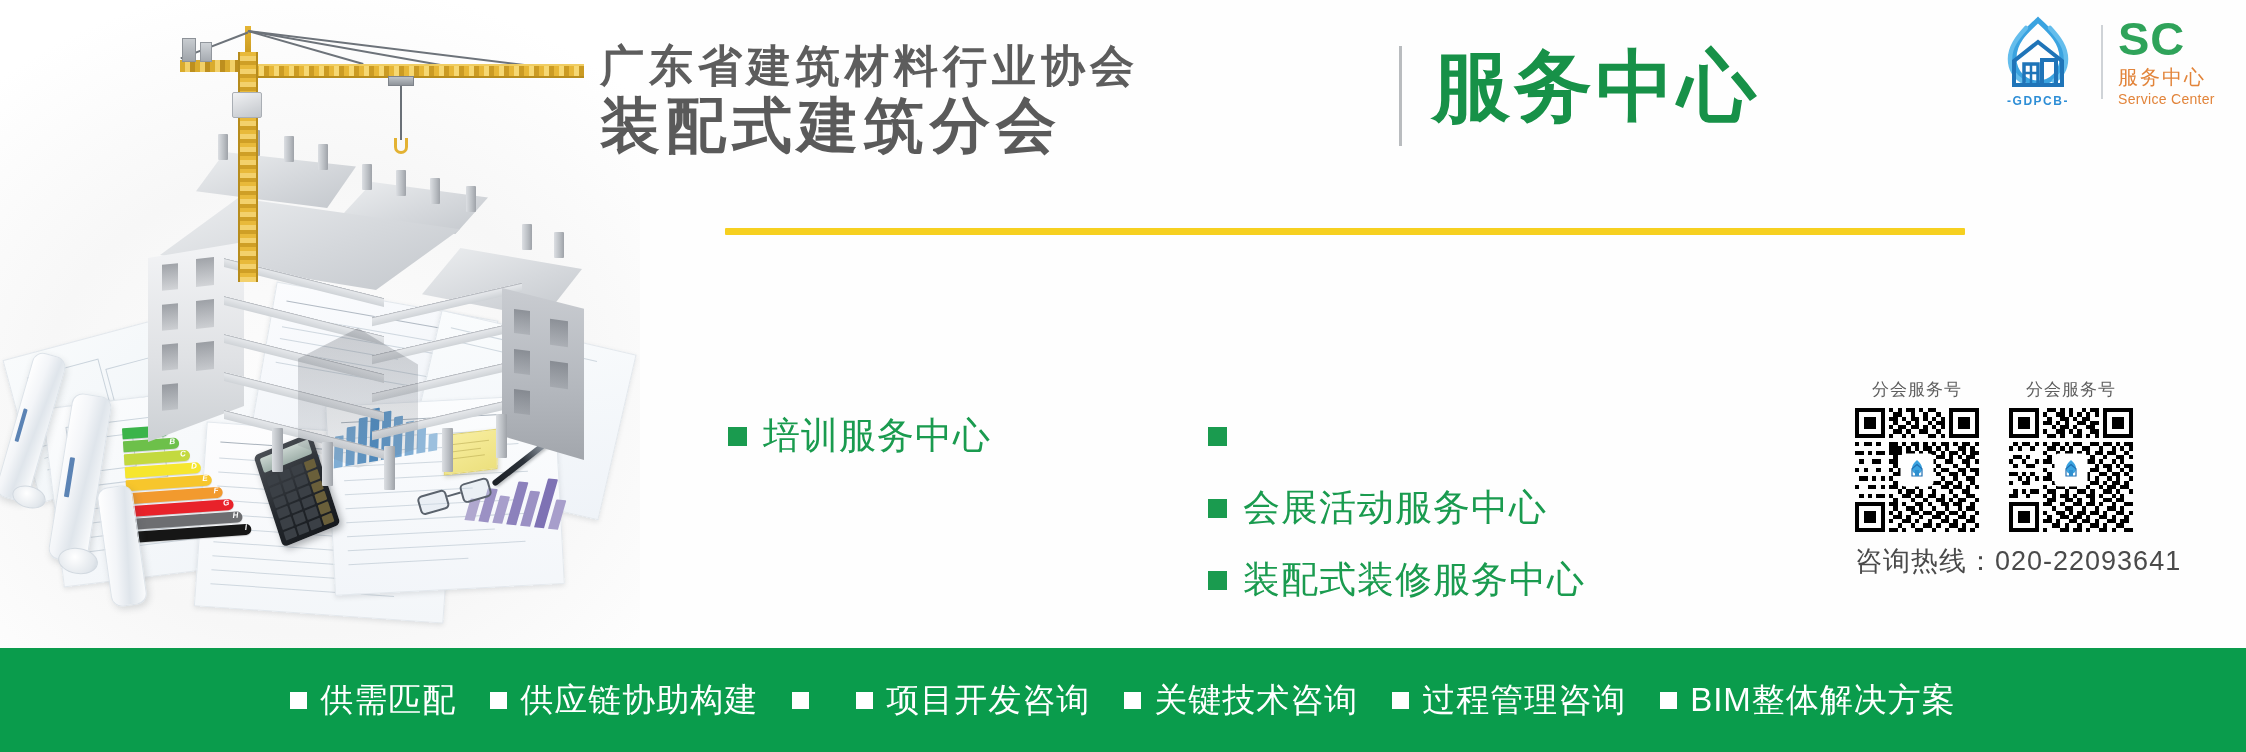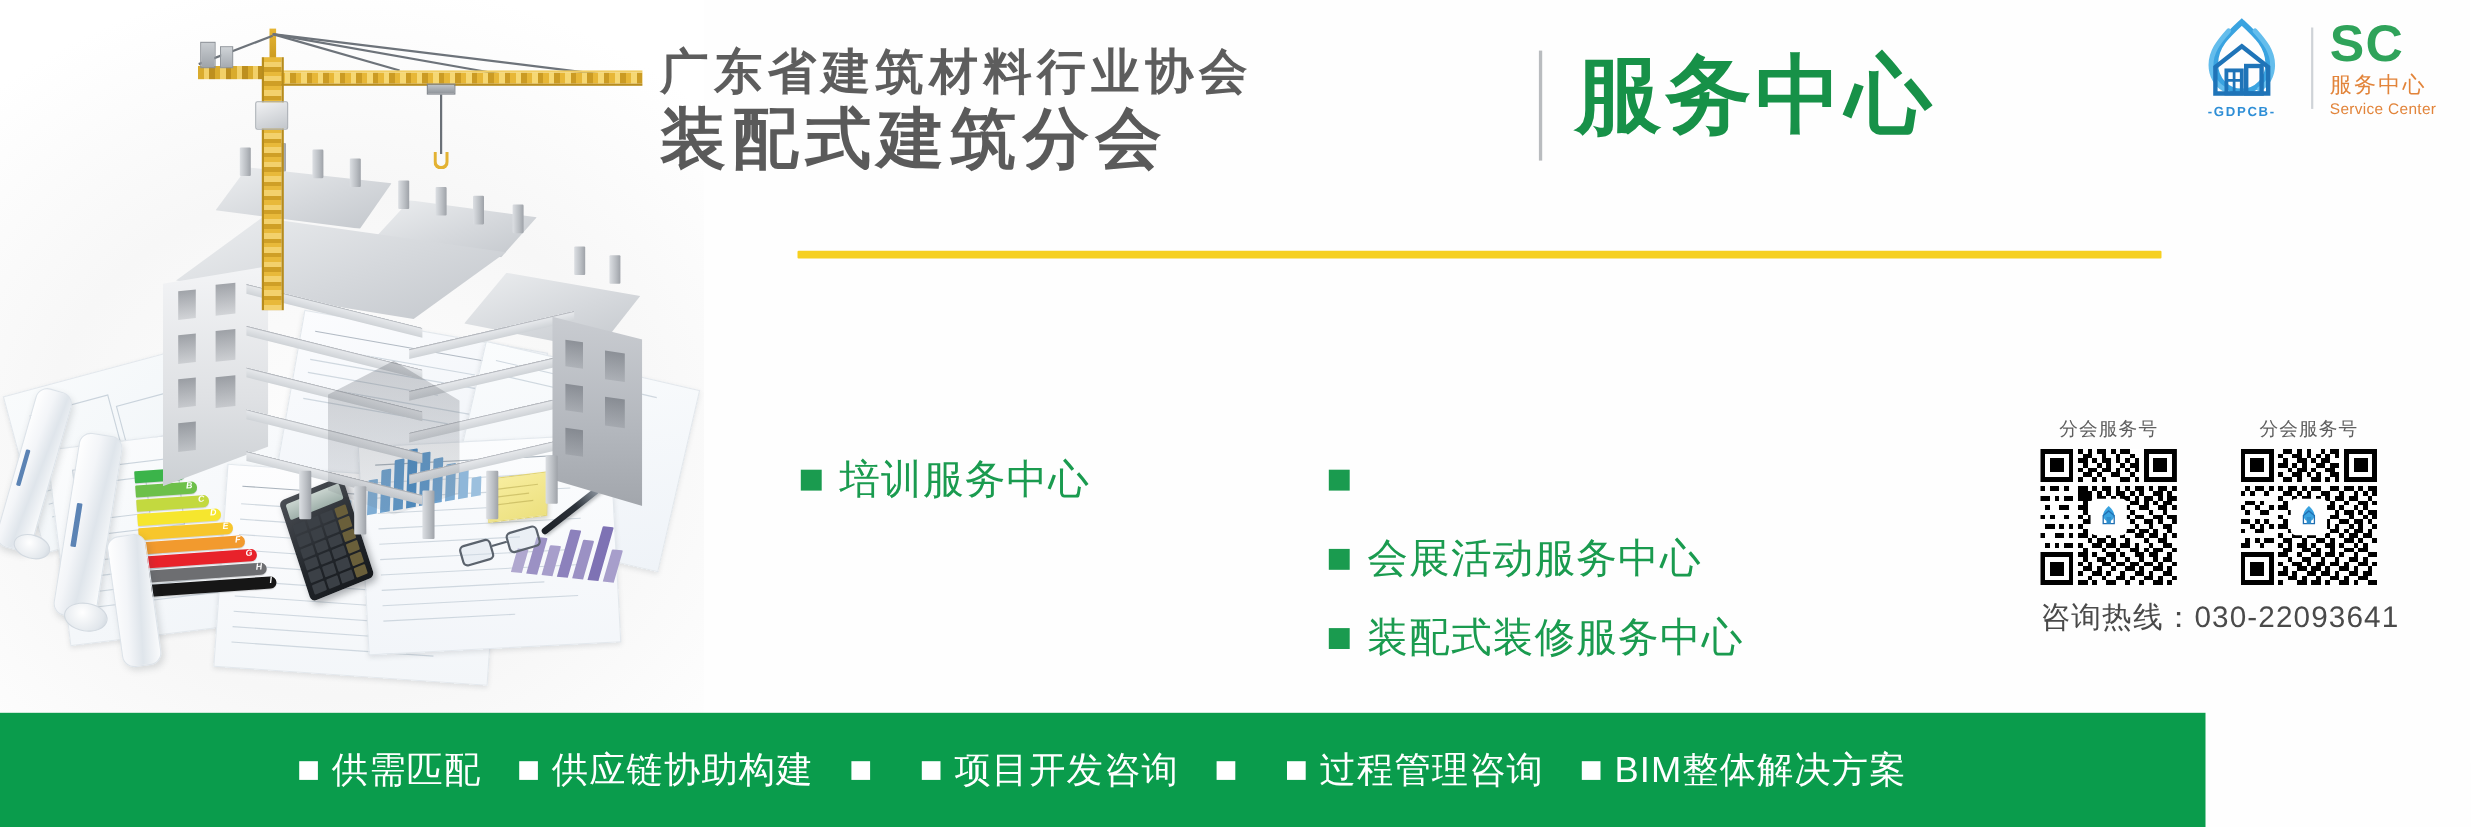--- a/index.html
+++ b/index.html
@@ -146,21 +146,21 @@
   .svc-cols { position:absolute; left:728px; top:410px; width:1080px; }
   .svc-col { position:absolute; top:0; }
   .svc-col.left { left:0; }
   .svc-col.right { left:480px; }
   .svc-item { display:flex; align-items:center; height:52px; margin-bottom:20px; }
   .svc-sq { width:19px; height:19px; background:#1a9b4f; margin-right:16px; flex:0 0 auto; }
   .svc-tx { font-size:37px; color:#1a9b4f; letter-spacing:1px; white-space:nowrap; }
 
   
   .qrblock { position:absolute; left:1855px; top:378px; width:340px; }
-  .qr-row { display:flex; gap:58px; }
+  .qr-row { display:flex; gap:30px; }
   .qr-cell { width:124px; }
   .qr-cap { font-size:17px; color:#5e5e5e; text-align:center; margin-bottom:7px; letter-spacing:1px; }
   .qr-img { position:relative; width:124px; height:124px; background:#fff; }
   .qr-logo { position:absolute; left:50%; top:50%; transform:translate(-50%,-50%);
              width:30px; height:30px; background:#fff; border-radius:3px;
              display:flex; align-items:center; justify-content:center;
              box-shadow:0 0 0 1.5px #fff; }
   .hotline { margin-top:11px; font-size:27px; color:#4a4a4a; letter-spacing:1px; white-space:nowrap; }
 
   
@@ -169,21 +169,21 @@
   .logo-mark { position:relative; width:96px; height:92px; flex:0 0 auto; }
   .logo-gdpcb { position:absolute; left:6px; bottom:0; width:84px; text-align:center;
                 font-size:12px; font-weight:bold; letter-spacing:1.5px; color:#2e8ed6; }
   .logo-div { width:2px; height:74px; background:#cfd3d7; margin:0 15px; flex:0 0 auto; }
   .logo-txt { flex:1 1 auto; }
   .logo-sc { font-size:47px; font-weight:bold; color:#2fa35a; line-height:.92; letter-spacing:1px; }
   .logo-cn { font-size:20px; color:#e2843a; letter-spacing:2px; margin-top:3px; }
   .logo-en { font-size:14px; color:#e2843a; letter-spacing:.3px; }
 
   
-  .footer { position:absolute; left:0; top:648px; width:2005px; height:104px;
+  .footer { position:absolute; left:0; top:648px; width:2246px; height:104px;
             background:#0a9c4c; display:flex; align-items:center; justify-content:center; }
   .f-items { display:flex; align-items:center; gap:34px; }
   .f-item { display:flex; align-items:center; }
   .f-sq { width:17px; height:17px; background:#fff; margin-right:13px; flex:0 0 auto; }
   .f-tx { font-size:33px; color:#fff; letter-spacing:1px; white-space:nowrap; }
 </style>
 </head>
 <body>
 
 <div class="banner">
@@ -607,21 +607,21 @@
           <div class="qr-logo">
             <svg width="24" height="24" viewBox="0 0 24 24">
               <path d="M12 2c3 3 5 5 5 8.5 0 3-2.2 5.5-5 5.5s-5-2.5-5-5.5C7 7 9 5 12 2z" fill="#3aa3e0"></path>
               <path d="M12 6.5l5 4.2V18H7v-7.3z" fill="none" stroke="#1f6fb2" stroke-width="1.2"></path>
               <rect x="10" y="12" width="4" height="6" fill="#2f8fcf"></rect>
             </svg>
           </div>
         </div>
       </div>
     </div>
-    <div class="hotline">咨询热线：030-22093641</div>
+    <div class="hotline">咨询热线：020-22093641</div>
   </div>
 
   <div class="logo">
     <div class="logo-mark">
       <svg width="96" height="78" viewBox="0 0 96 78">
         <path d="M48 4c13 12 24 22 24 38 0 14-10.5 25-24 25S24 56 24 42C24 26 35 16 48 4z" fill="none" stroke="#3aa3e0" stroke-width="5" stroke-linecap="round"></path>
         <path d="M36 12c-9 10-16 19-16 31 0 10 5 18 12 22" fill="none" stroke="#64bdec" stroke-width="4.5" stroke-linecap="round"></path>
         <path d="M60 12c9 10 16 19 16 31 0 10-5 18-12 22" fill="none" stroke="#64bdec" stroke-width="4.5" stroke-linecap="round"></path>
         <path d="M48 26L72 45v24H24V45z" fill="none" stroke="#1f74b8" stroke-width="4"></path>
         <rect x="34" y="48" width="14" height="21" fill="none" stroke="#1f74b8" stroke-width="3.5"></rect>
@@ -650,20 +650,21 @@
       </div>
       <div class="f-item">
         <span class="f-sq"></span>
       </div>
       <div class="f-item">
         <span class="f-sq"></span>
         <span class="f-tx">项目开发咨询</span>
       </div>
       <div class="f-item">
         <span class="f-sq"></span>
+        <span class="f-tx">关键技术咨询</span>
       </div>
       <div class="f-item">
         <span class="f-sq"></span>
         <span class="f-tx">过程管理咨询</span>
       </div>
       <div class="f-item">
         <span class="f-sq"></span>
         <span class="f-tx">BIM整体解决方案</span>
       </div>
     </div>

